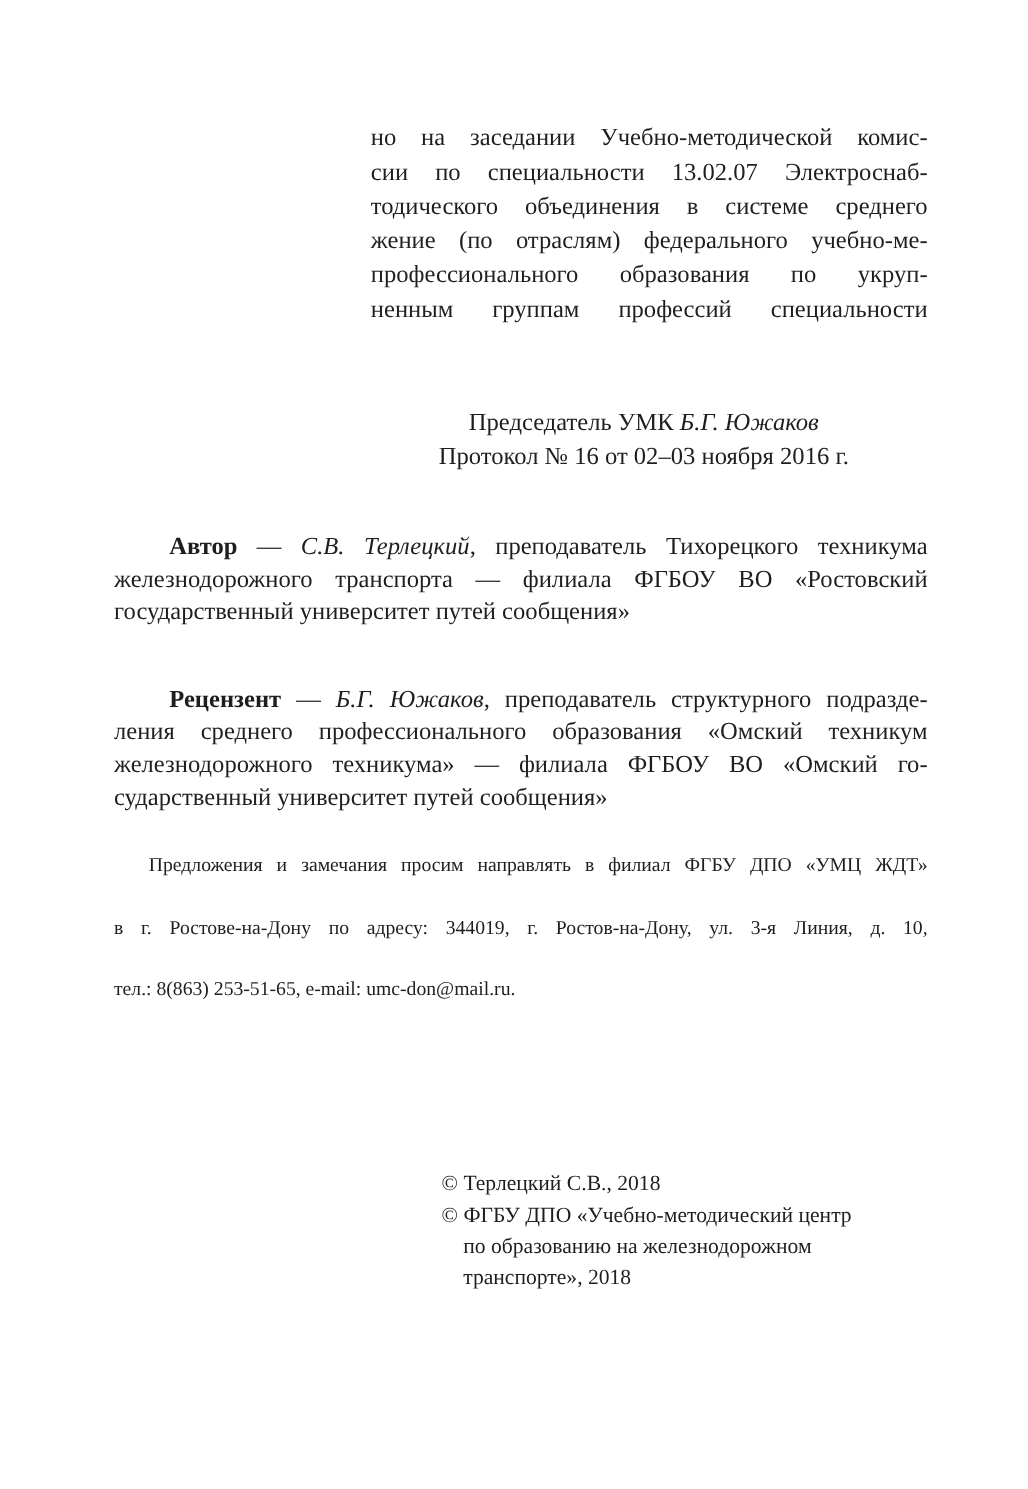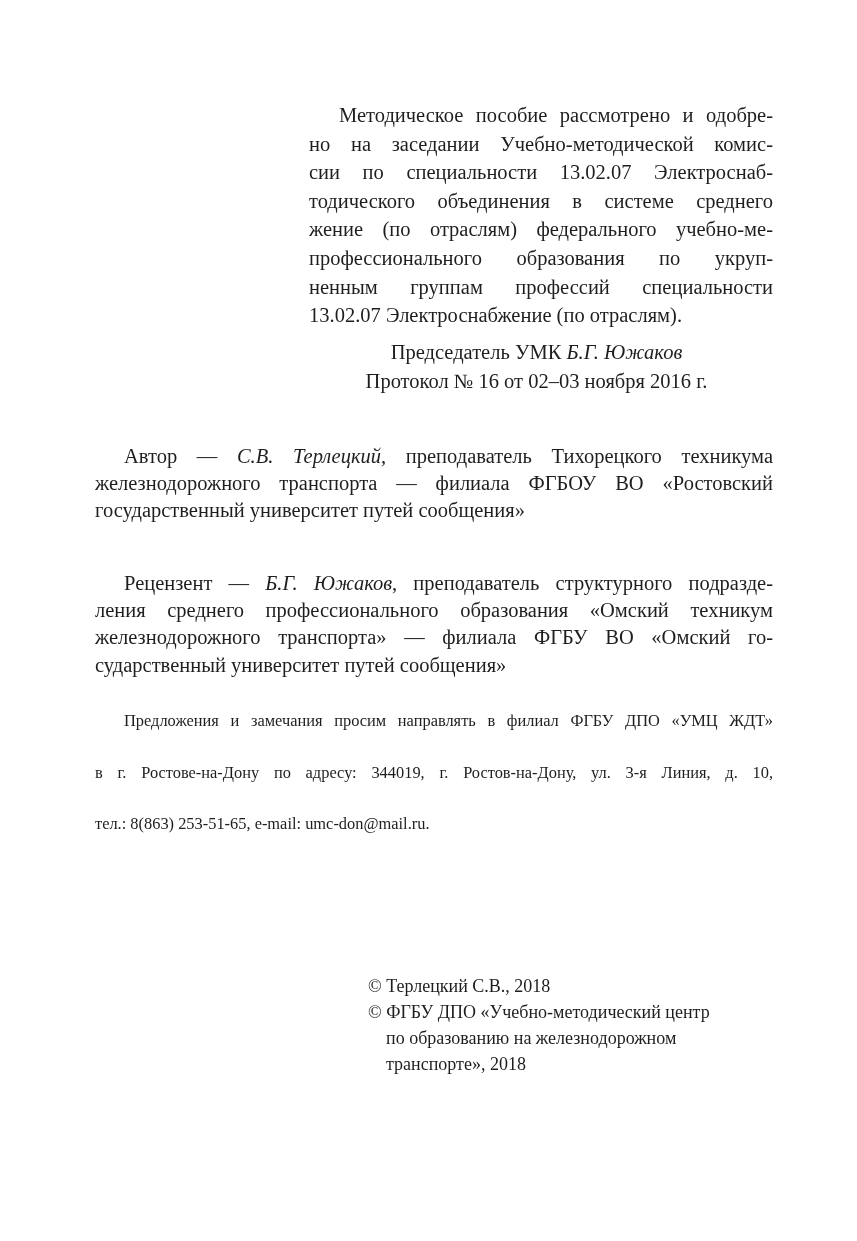--- a/index.html
+++ b/index.html
@@ -57,21 +57,21 @@
   .person .line {
     display: block;
     white-space: nowrap;
     text-align: justify;
     text-align-last: justify;
   }
   .person .line.last { text-align-last: left; }
   .person .line.first { text-indent: 29px; }
   .author { top: 443px; }
   .reviewer { top: 570px; }
-  .bold { font-weight: normal; }
+  .bold { font-weight: bold; margin-left: 17px; }
   .ital { font-style: italic; }
   .contacts {
     left: 95px;
     top: 683px;
     width: 678px;
     font-size: 16.4px;
     line-height: 27.5px;
   }
   .contacts .line {
     display: block;
@@ -89,45 +89,43 @@
     font-size: 18px;
     line-height: 26px;
   }
   .copyright .line { display: block; white-space: nowrap; }
   .copyright .indent { padding-left: 18px; }
 </style>
 </head>
 <body>
 
 <div class="block approval">
-  <span class="line first">Методическое пособие рассмотрено и одобре-</span>
   <span class="line">но на заседании Учебно-методической комис-</span>
   <span class="line">сии по специальности 13.02.07 Электроснаб-</span>
   <span class="line">тодического объединения в системе среднего</span>
   <span class="line">жение (по отраслям) федерального учебно-ме-</span>
   <span class="line">профессионального образования по укруп-</span>
   <span class="line">ненным группам профессий специальности</span>
-  <span class="line last">13.02.07 Электроснабжение (по отраслям).</span>
 </div>
 
 <div class="block chair">
   <span class="line"><span>Председатель УМК </span><span class="ital">Б.Г. Южаков</span></span>
   <span class="line">Протокол № 16 от 02–03 ноября 2016 г.</span>
 </div>
 
 <div class="block person author">
   <span class="line first"><span class="bold">Автор</span><span> — </span><span class="ital">С.В. Терлецкий</span><span>, преподаватель Тихорецкого техникума</span></span>
   <span class="line">железнодорожного транспорта — филиала ФГБОУ ВО «Ростовский</span>
   <span class="line last">государственный университет путей сообщения»</span>
 </div>
 
 <div class="block person reviewer">
   <span class="line first"><span class="bold">Рецензент</span><span> — </span><span class="ital">Б.Г. Южаков</span><span>, преподаватель структурного подразде-</span></span>
   <span class="line">ления среднего профессионального образования «Омский техникум</span>
-  <span class="line">железнодорожного транспорта» — филиала ФГБУ ВО «Омский го-</span>
+  <span class="line">железнодорожного техникума» — филиала ФГБОУ ВО «Омский го-</span>
   <span class="line last">сударственный университет путей сообщения»</span>
 </div>
 
 <div class="block contacts">
   <span class="line first">Предложения и замечания  просим направлять в филиал ФГБУ ДПО «УМЦ ЖДТ»</span>
   <span class="line">в г. Ростове-на-Дону по адресу: 344019, г. Ростов-на-Дону, ул. 3-я Линия, д. 10,</span>
   <span class="line last">тел.: 8(863) 253-51-65,  e-mail: umc-don@mail.ru.</span>
 </div>
 
 <div class="block copyright">

